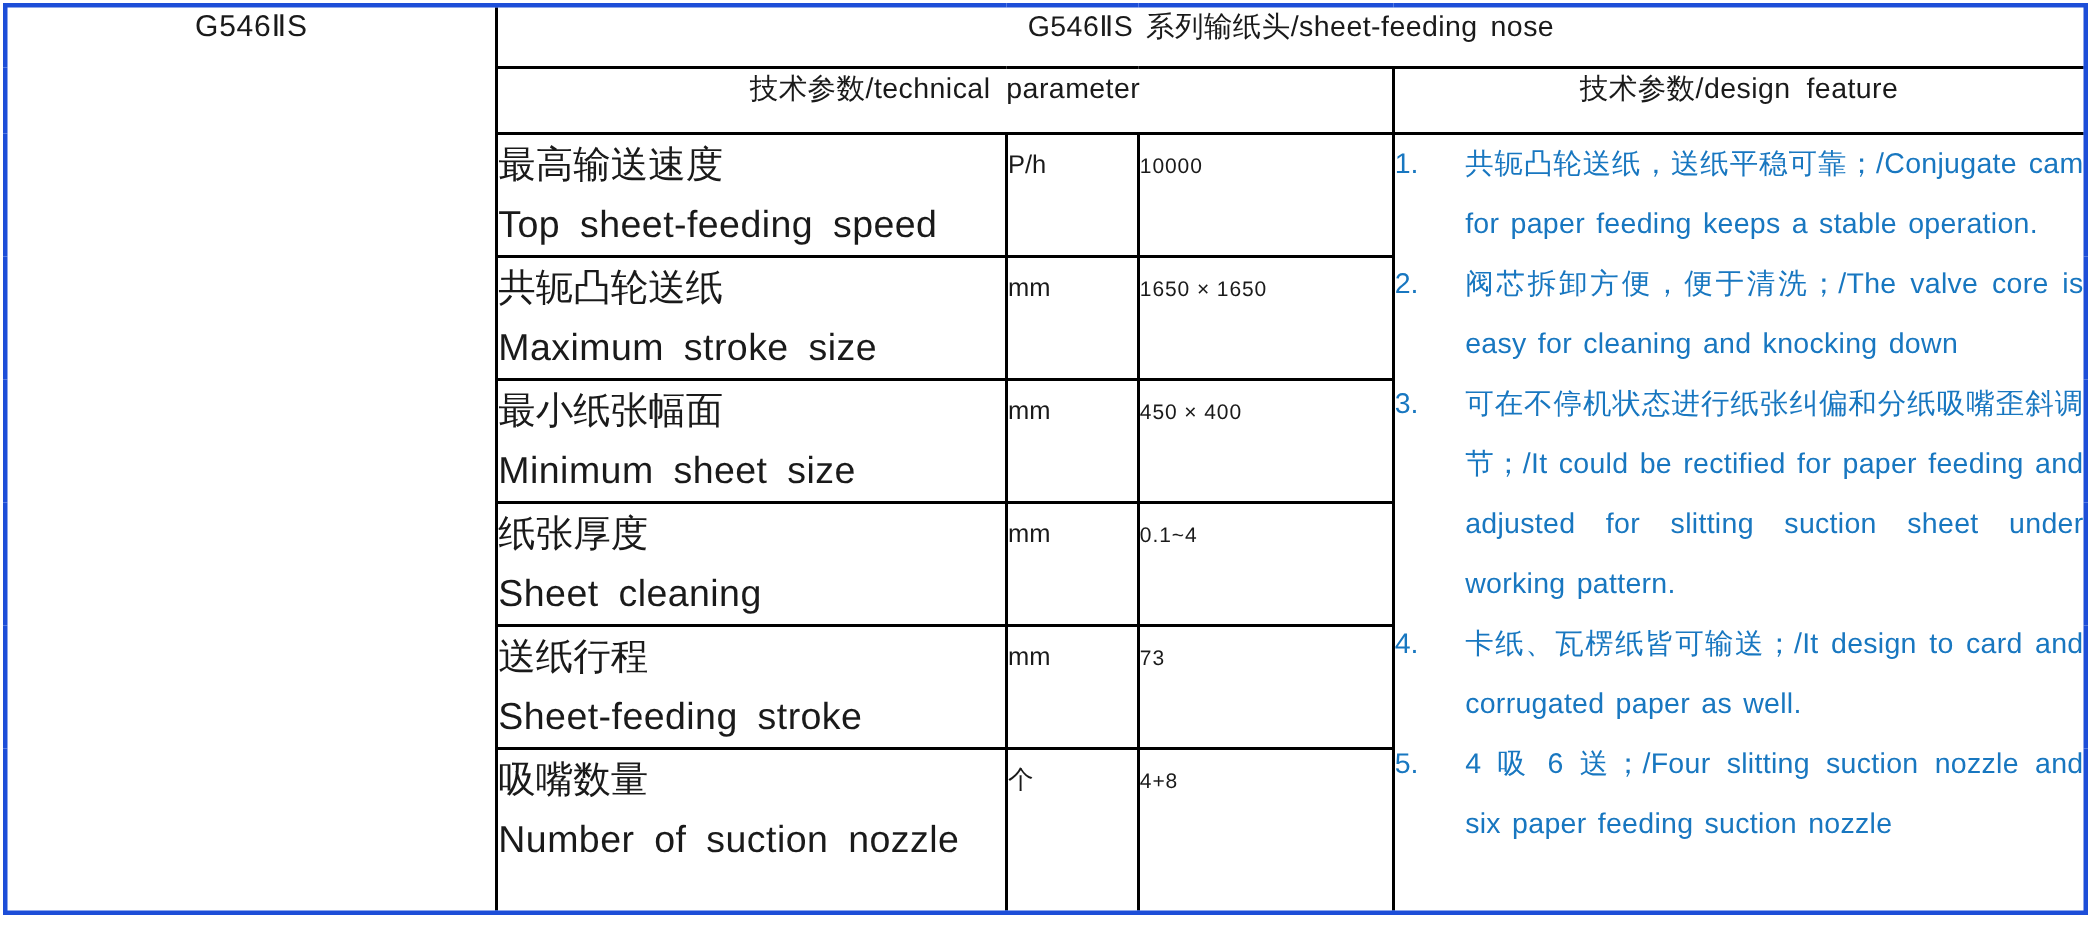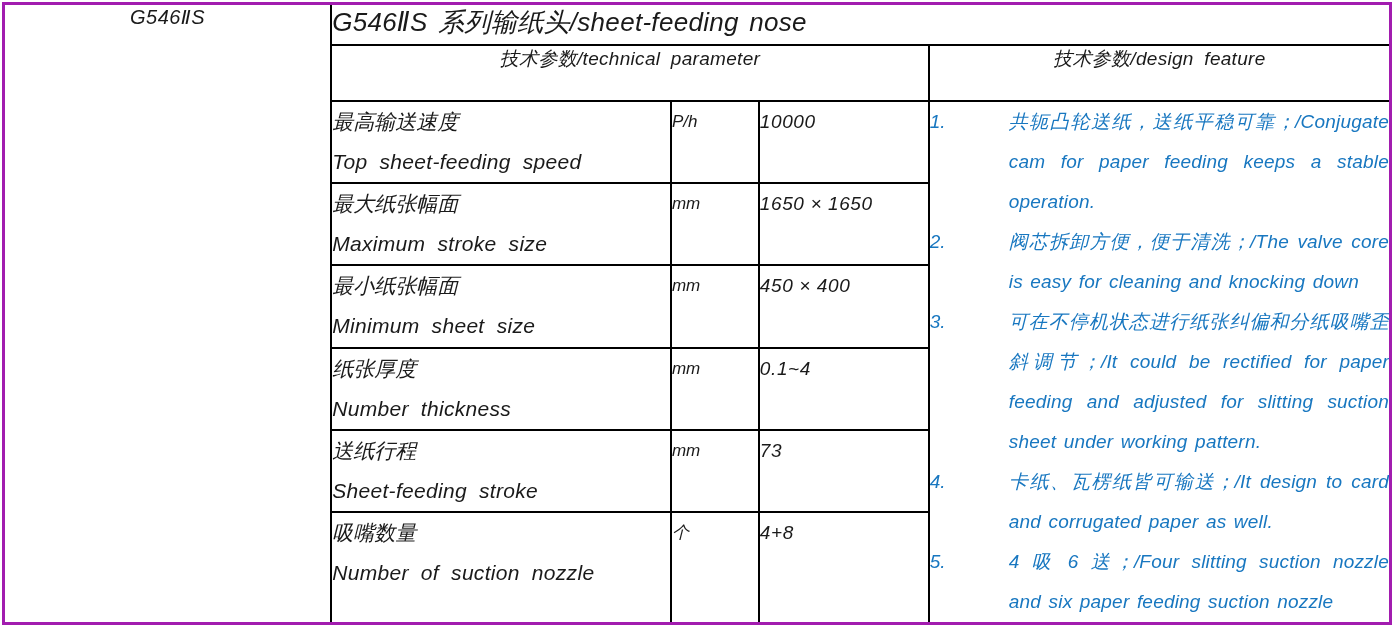--- a/index.html
+++ b/index.html
@@ -15,68 +15,68 @@
   .sheet {
     position: relative;
     width: 1392px;
     height: 626px;
     overflow: hidden;
   }
   table.spec {
     border-collapse: collapse;
     table-layout: fixed;
     margin: 2px 0 0 2px;
-    border: 3px solid #a21caf;
-    font-style: italic;
+    border: 3px solid #1d4ed8;
   }
   table.spec td {
     border: 2px solid #000;
     vertical-align: top;
     padding: 0;
     overflow: hidden;
   }
   tr.h1 { height: 41px; }
-  tr.h2 { height: 56px; }
+  tr.h2 { height: 44px; }
   tr.body-row { height: 82px; }
   tr.body-row-last { height: 110px; }
 
   td.model-cell {
     text-align: center;
     vertical-align: top;
     padding-top: 164px;
     font-size: 20px;
     letter-spacing: 0.5px;
   }
   td.title-cell {
+    text-align: center;
     vertical-align: middle;
-    font-size: 26px;
+    font-size: 19px;
     word-spacing: 3px;
     letter-spacing: 0.3px;
     margin-top: 16px;
   }
   td.subhead-cell {
     text-align: center;
     vertical-align: middle;
     font-size: 19px;
     word-spacing: 5px;
     letter-spacing: 0.3px;
   }
   td.param-name-cell {
     padding: 2px 8px 0 13px;
-    font-size: 21px;
+    font-size: 25px;
     line-height: 40px;
   }
   td.unit-cell {
     padding: 2px 4px 0 12px;
     font-size: 17px;
     line-height: 40px;
   }
   td.value-cell {
     padding: 2px 6px 0 14px;
-    font-size: 19px;
+    font-size: 14px;
     line-height: 40px;
     letter-spacing: 0.6px;
   }
   .en-line {
     word-spacing: 6px;
     letter-spacing: 0.3px;
   }
   td.feature-cell {
     padding: 2px 13px 0 18px;
     color: #1877c0;
@@ -86,21 +86,20 @@
   .feature-item { display: flex; }
   .feature-num {
     flex: 0 0 47px;
     text-align: left;
   }
   .feature-text {
     flex: 1 1 auto;
     text-align: justify;
     word-spacing: 2px;
     letter-spacing: 0.2px;
-    margin-left: 32px;
   }
 </style>
 </head>
 <body>
 
 <div class="sheet">
   <table class="spec">
     <colgroup>
       <col style="width:328px">
       <col style="width:340px">
@@ -158,21 +157,21 @@
         </div>
         <div class="feature-item">
           <span class="feature-num">5.</span>
           <span class="feature-text">4 吸 6 送；/Four slitting suction nozzle and six paper feeding suction nozzle</span>
         </div>
       </td>
     </tr>
 
     <tr class="body-row">
       <td class="param-name-cell">
-        <div class="zh-line">最大纸张幅面</div>
+        <div class="zh-line">共轭凸轮送纸</div>
         <div class="en-line">Maximum stroke size</div>
       </td>
       <td class="unit-cell">
         <span>mm</span>
       </td>
       <td class="value-cell">
         <span>1650 × 1650</span>
       </td>
     </tr>
 
@@ -185,21 +184,21 @@
         <span>mm</span>
       </td>
       <td class="value-cell">
         <span>450 × 400</span>
       </td>
     </tr>
 
     <tr class="body-row">
       <td class="param-name-cell">
         <div class="zh-line">纸张厚度</div>
-        <div class="en-line">Number thickness</div>
+        <div class="en-line">Sheet cleaning</div>
       </td>
       <td class="unit-cell">
         <span>mm</span>
       </td>
       <td class="value-cell">
         <span>0.1~4</span>
       </td>
     </tr>
 
     <tr class="body-row">

